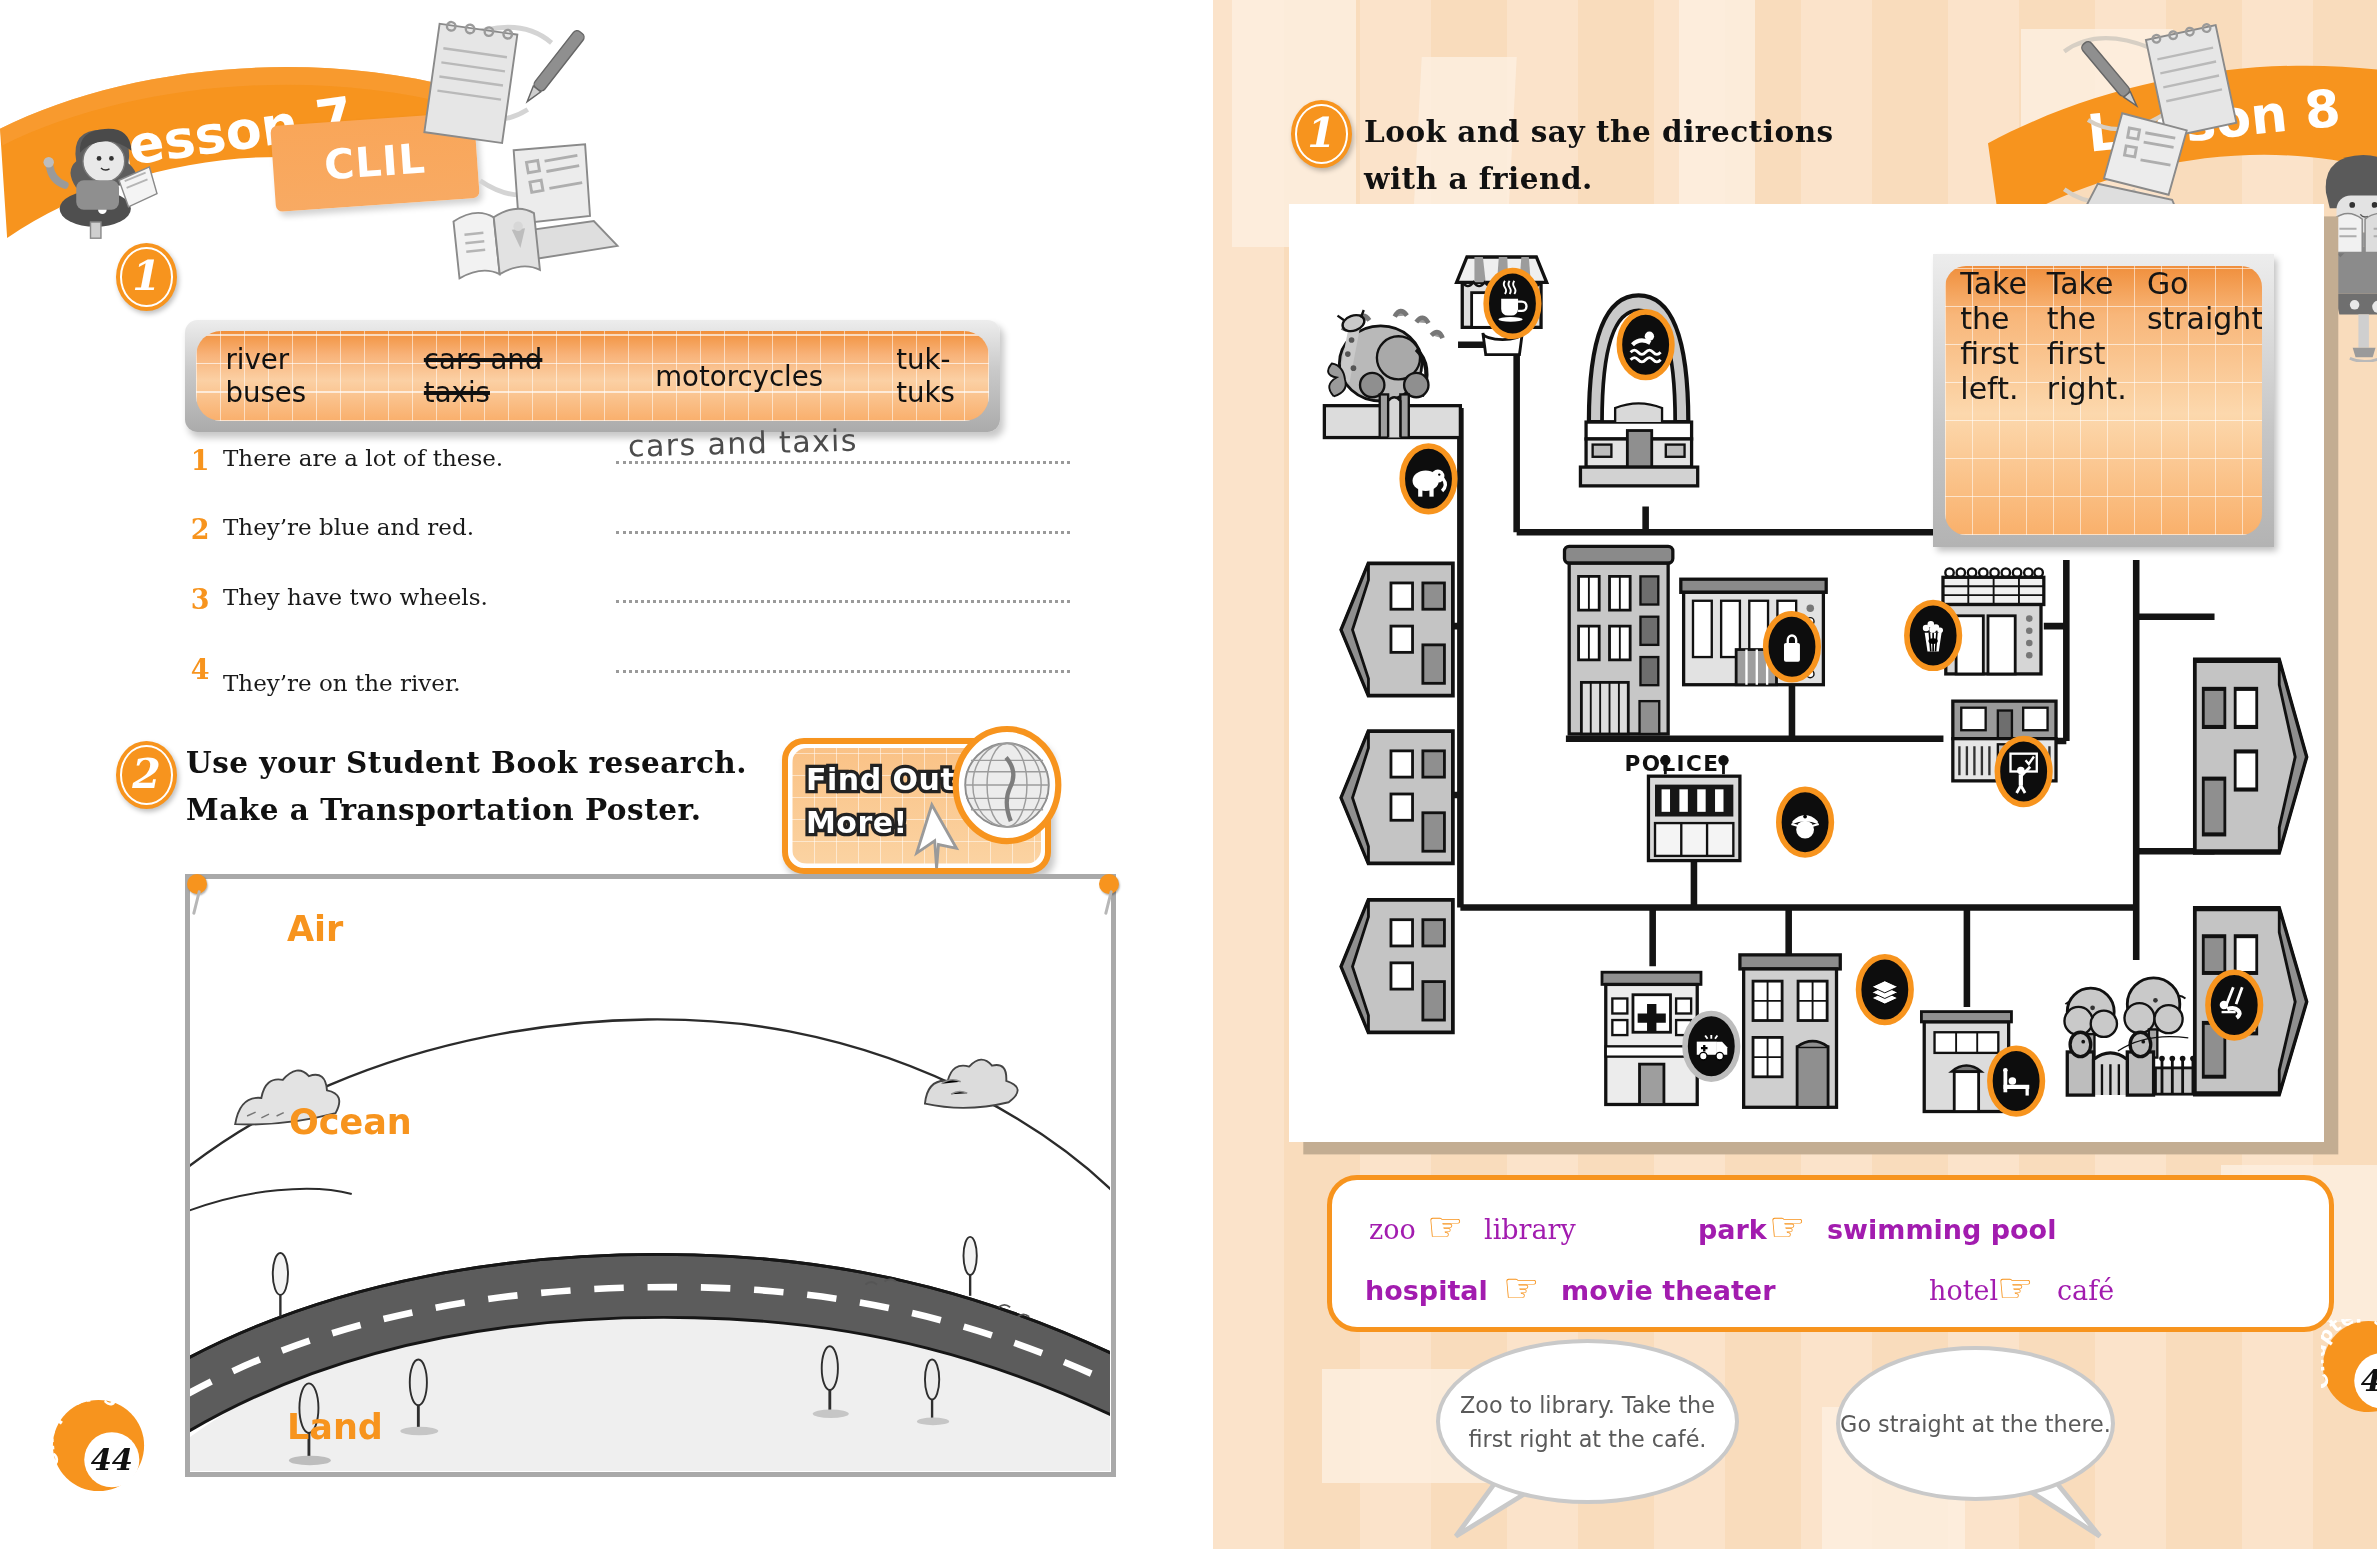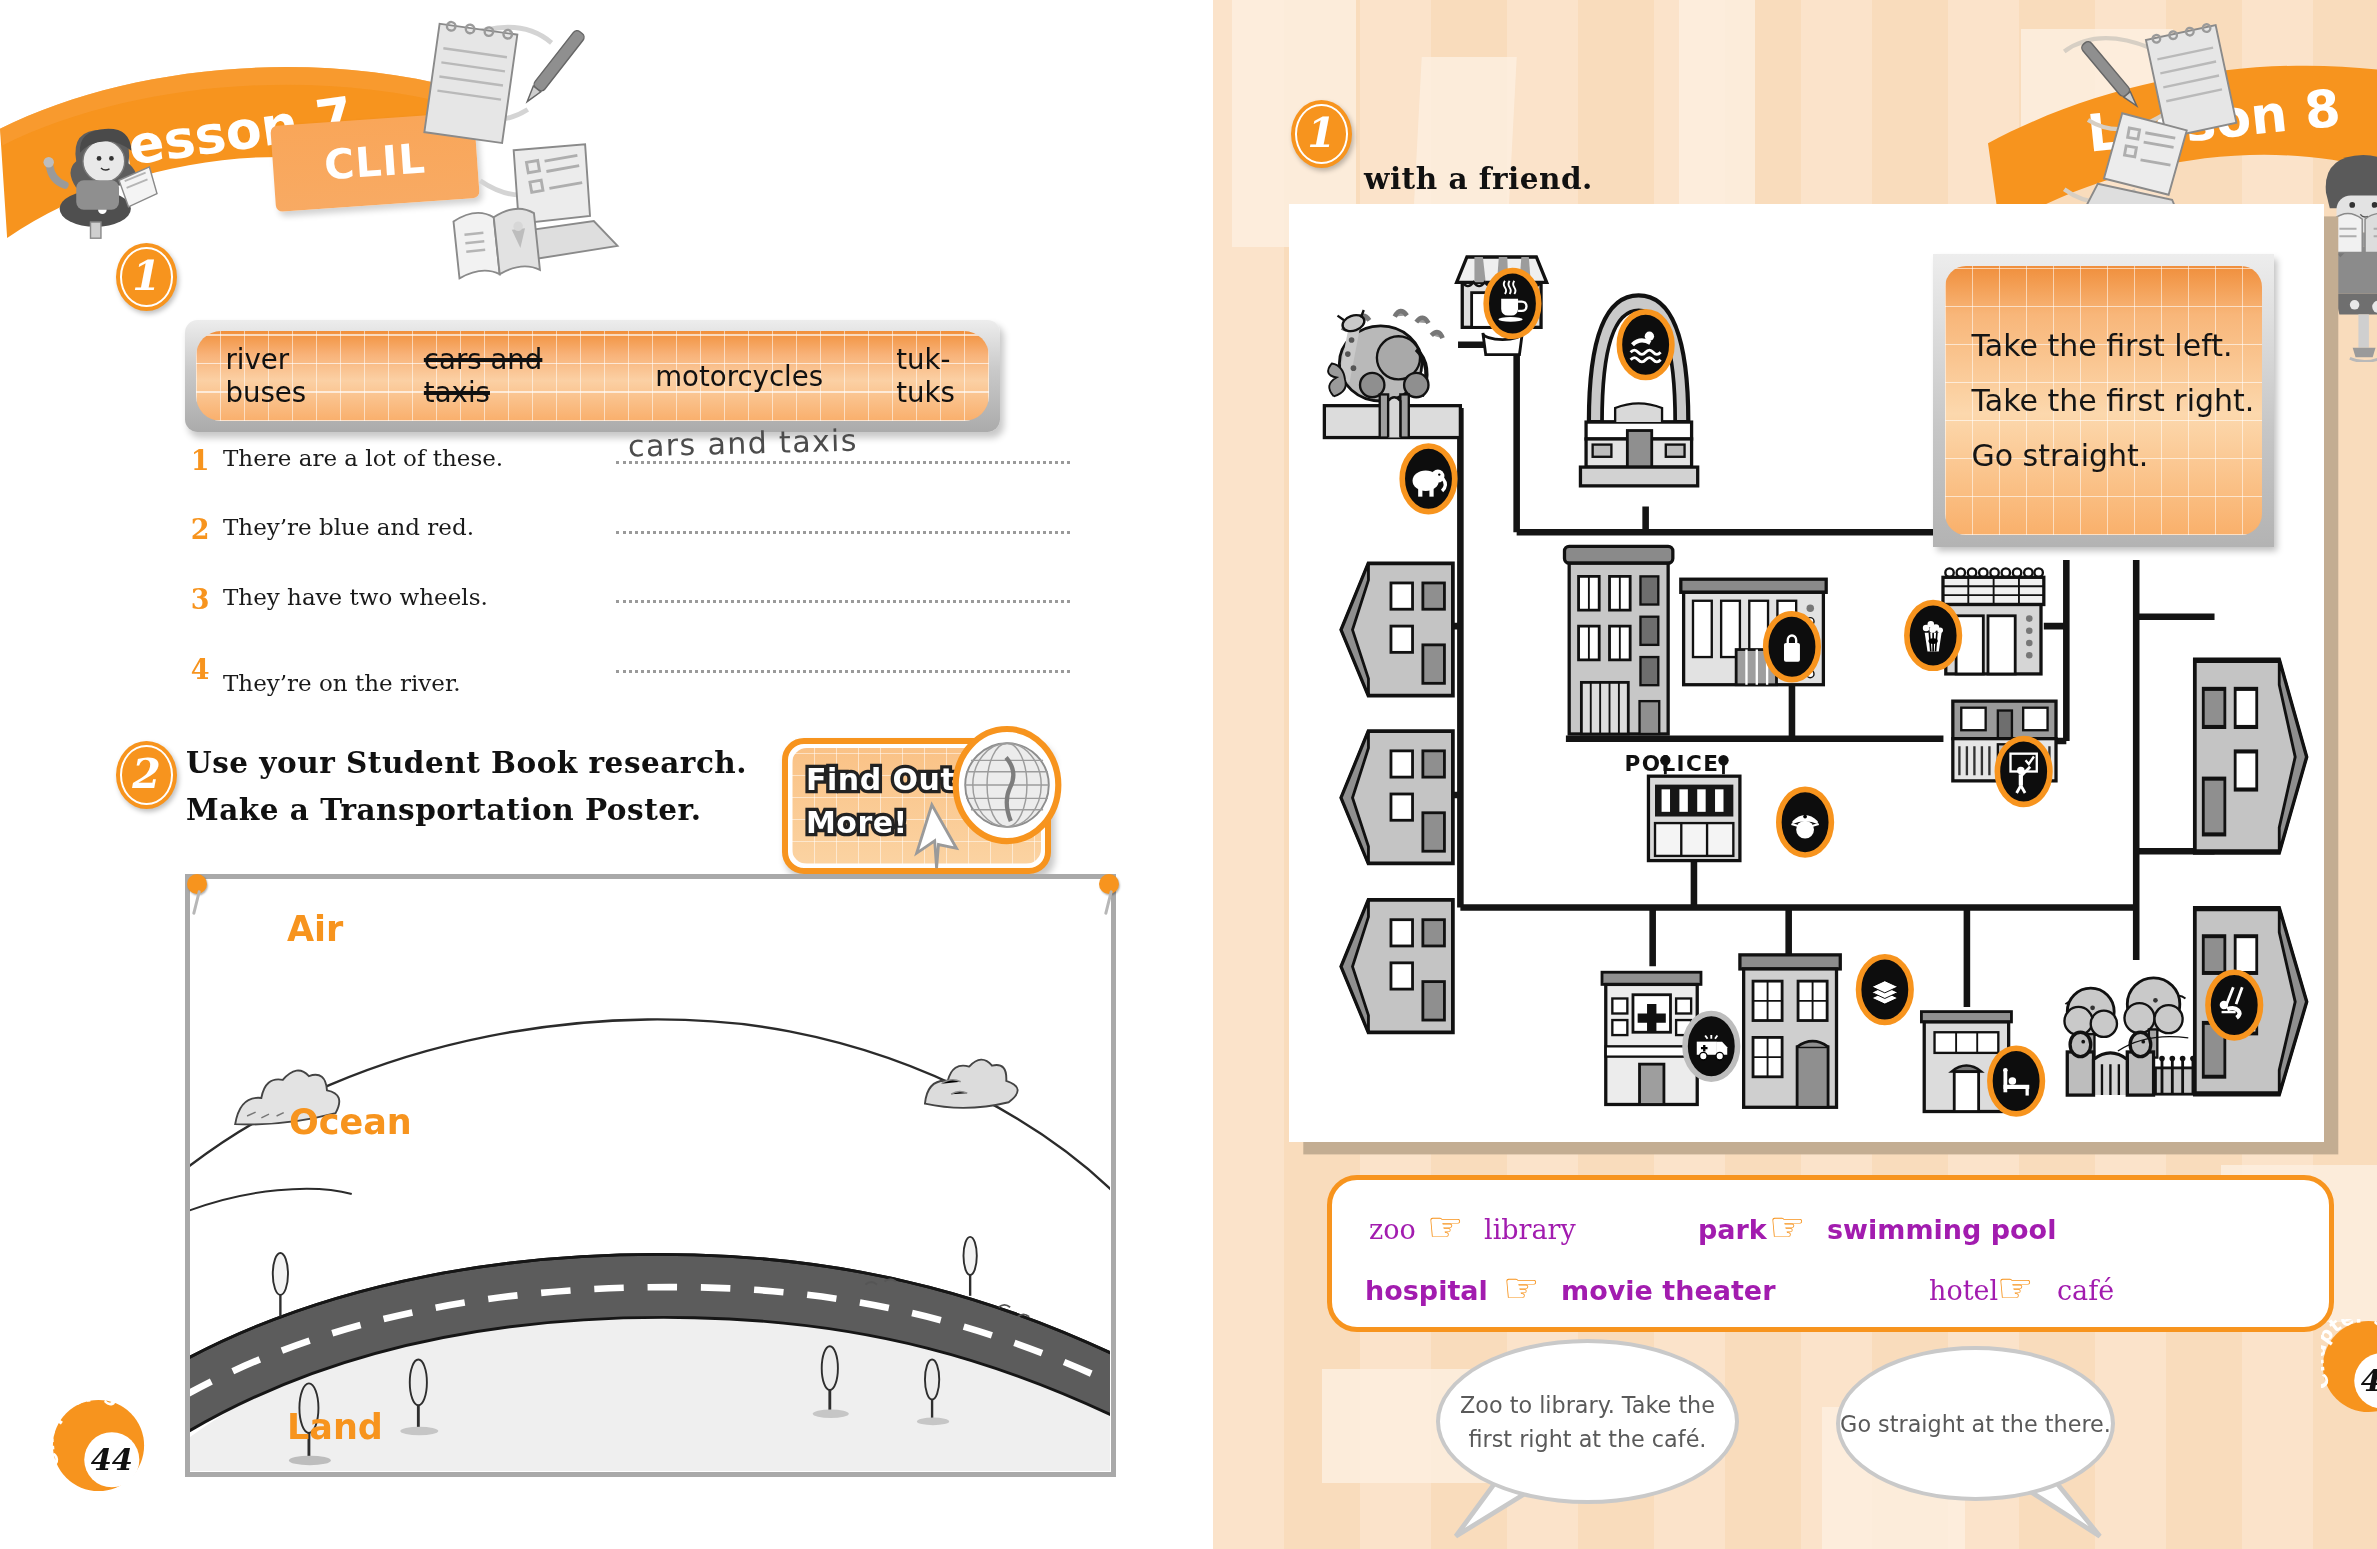--- a/index.html
+++ b/index.html
@@ -78,21 +78,21 @@
   .map-panel{position:absolute;left:76px;top:204px;width:1035px;height:938px;background:#fff;
              box-shadow:14.3px 12.4px 0 #C3AD92;}
   .dirbox{position:absolute;left:720px;top:254px;width:341px;height:293px;
           background:linear-gradient(180deg,#EDEDED 0%,#C6C6C6 60%,#B3B3B3 100%);
           box-shadow:3.8px 4.8px 6.7px rgba(0,0,0,.25);padding:12.4px;box-sizing:border-box;}
   .dirbox-inner{width:100%;height:100%;border-radius:21px;overflow:hidden;
       background:
         repeating-linear-gradient(90deg,rgba(255,255,255,.55) 0 1.4px,rgba(255,255,255,0) 1.4px 27px),
         repeating-linear-gradient(0deg,rgba(255,255,255,.6) 0 1.4px,rgba(255,255,255,0) 1.4px 38px),
         linear-gradient(180deg,#F08F3C 0%,#F8B679 18%,#FCD8AD 55%,#F9B06B 100%);
-      display:flex;flex-direction:column;justify-content:center;gap:20px;padding-left:26px;box-sizing:border-box;}
+      display:flex;flex-direction:row;justify-content:center;gap:20px;padding-left:26px;box-sizing:border-box;}
   .dirline{font-size:30px;color:#151515;}
 
   .labelsbox{position:absolute;left:114px;top:1175px;width:1007px;height:157px;background:#fff;
              border:5.7px solid #F7941E;border-radius:30px;box-sizing:border-box;}
   .lbl{position:absolute;font-family:"DejaVu Serif",serif;font-size:27px;color:#a21caf;}
   .lbl.b{font-weight:bold;font-family:"DejaVu Sans",sans-serif;}
   .hand{position:absolute;color:#F7941E;font-size:41px;line-height:28.5px;}
 
   .bubble{position:absolute;background:#fff;border:4.8px solid #C9C9C9;border-radius:50%;
           display:flex;flex-direction:column;align-items:center;justify-content:center;}
@@ -337,20 +337,21 @@
       <circle cx="100" cy="340" r="10" fill="#e8e8e8"></circle>
         <circle cx="150" cy="344" r="13" fill="#e8e8e8"></circle>
       <rect x="108" y="360" width="22" height="70" fill="#cfcfcf"></rect>
       <path d="M96,430 h48 l-6,20 h-36 z" fill="#9a9a9a"></path>
       <path d="M90,452 q30,14 64,0" stroke="#b9b9b9" stroke-width="6" fill="none"></path>
     </svg>
 
     <div class="numbadge" style="left:78px;top:100px">
       <span>1</span>
     </div>
+    <div class="abs extitle slab" style="left:151px;top:114px">Look and say the directions</div>
     <div class="abs extitle slab" style="left:151px;top:161px">with a friend.</div>
 
     <div class="map-panel">
       <svg width="1035" height="938" viewBox="0 0 2176 2000">
         <defs>
           <g id="houseL">
             <path d="M70,16 H250 V298 H70 L12,158 Z" fill="#C4C4C4" stroke="#111" stroke-width="8"></path>
             <path d="M70,16 L12,158 L70,298 V262 L36,158 L70,52 Z" fill="#8f8f8f" stroke="#111" stroke-width="6"></path>
             <rect x="118" y="58" width="46" height="56" fill="#fff" stroke="#111" stroke-width="6"></rect>
             <rect x="186" y="58" width="46" height="56" fill="#8f8f8f" stroke="#111" stroke-width="6"></rect>

